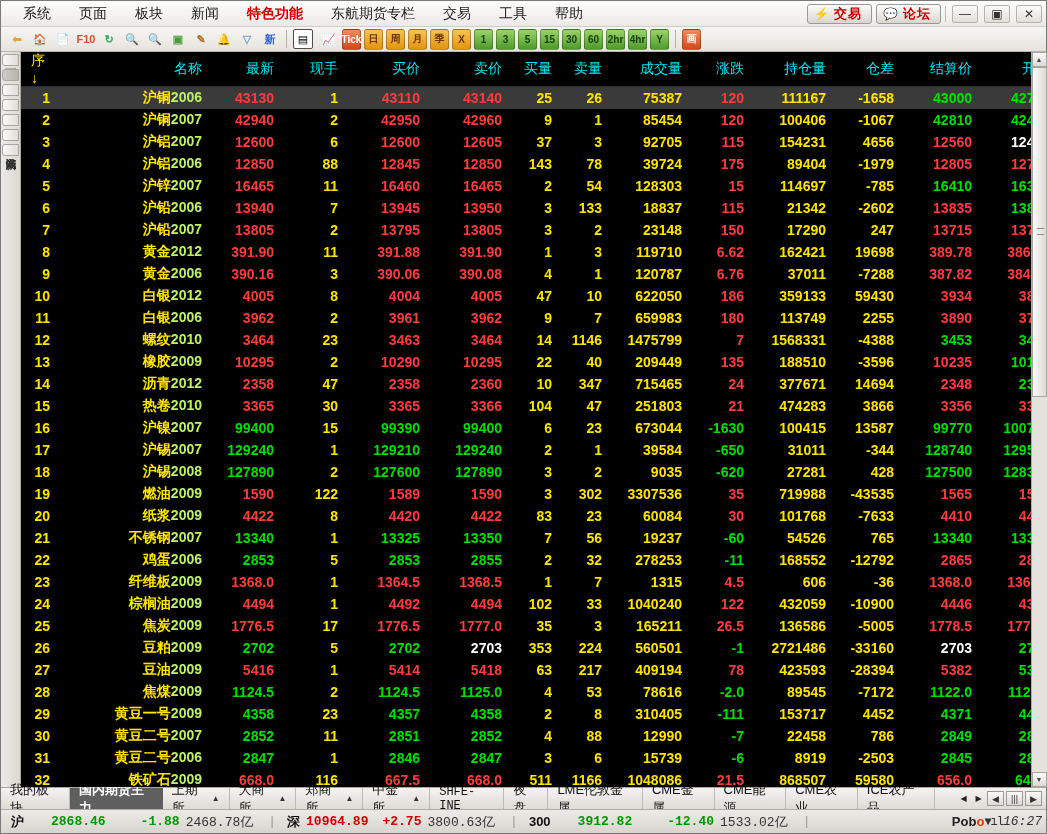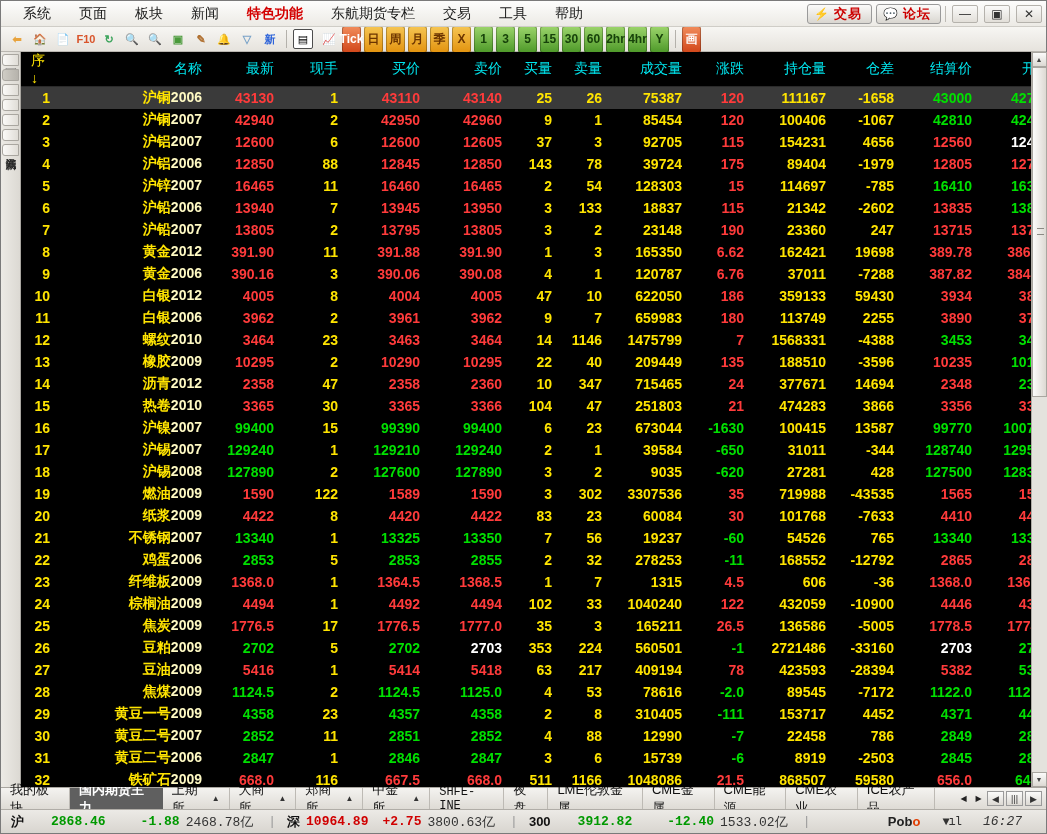--- a/index.html
+++ b/index.html
@@ -56,23 +56,23 @@
     background:linear-gradient(#f7f6f3,#e6e3dd);
     border-bottom:1px solid #b9b6b0;
   }
   .tb {
     width:20px; height:20px; display:flex; align-items:center; justify-content:center;
     font-size:11px; border-radius:2px; line-height:1;
   }
   .tb.sel { border:1px solid #4d4d4d; background:#ffffff; }
   .tb-sep { width:1px; height:18px; background:#b4b1ab; margin:0 3px; }
   .tb-sq {
-    width:19px; height:27px; border-radius:3px;
+    width:19px; height:21px; border-radius:3px;
     display:flex;align-items:center;justify-content:center;
-    font-size:12px; font-weight:bold; color:#fff;
+    font-size:10px; font-weight:bold; color:#fff;
     border:1px solid rgba(0,0,0,.25);
     font-family:"Liberation Sans",sans-serif;
   }
   .sq-org { background:linear-gradient(#f5c451,#e39410); color:#6b3400;}
   .sq-grn { background:linear-gradient(#9ad36a,#4f9a2a); color:#17420a;}
   .sq-red { background:linear-gradient(#f08a5a,#d2481b); color:#fff;}
 
   
   .bodyrow { flex:1; display:flex; min-height:0; }
 
@@ -107,21 +107,21 @@
   table.q th.c0 { text-align:left; color:#ffe400; padding-left:10px;}
   table.q td {
     height:22px; font-size:14px; text-align:right; padding:0 7px 0 2px;
     font-weight:bold; white-space:nowrap;
     font-family:"Liberation Sans",sans-serif;
   }
   tr.row { background:#000; }
   tr.row.sel td { background:#3a3a3a; }
   td.idx { color:#ffe400; text-align:right; padding-right:0; font-weight:bold;}
   td.nm  { color:#ffe400; text-align:right; padding-right:12px;}
-  td.nm .yr { color:#fef9c3; font-weight:bold;}
+  td.nm .yr { color:#bef264; font-weight:bold;}
   .up    { color:#ff3b3b; }
   .down  { color:#00e000; }
   .flat  { color:#ffffff; }
   .yel   { color:#ffe400; }
 
   
   .vscroll {
     width:15px; background:#efeeea; border-left:1px solid #b0ada7;
     display:flex; flex-direction:column; align-items:center;
   }
@@ -167,21 +167,21 @@
     background:linear-gradient(#eceae6,#d8d5cf);
     border-top:1px solid #b0ada7;
     font-family:"Liberation Mono", monospace;
     font-size:13px; padding-left:6px;
   }
   .st-lbl { color:#111; font-weight:bold; padding:0 6px 0 4px; font-family:"Liberation Sans",sans-serif;}
   .st-val { font-weight:bold; padding-right:14px;}
   .st-chg { font-weight:bold; padding-right:6px; }
   .st-amt { color:#333; padding-right:8px;}
   .st-sep { color:#9a9a9a; padding:0 7px;}
-  .st-right{ margin-left:auto; display:flex; align-items:center; gap:22px; padding-right:24px;}
+  .st-right{ margin-left:auto; display:flex; align-items:center; gap:0; padding-right:4px;}
   .brand{ font-family:"Liberation Sans",sans-serif; font-weight:bold; color:#222; font-size:13px;}
   .brand .o{color:#e03c00;}
   .sig{ letter-spacing:-1px; color:#333; font-size:12px;}
   .clock{ color:#333; font-style:italic; font-size:13px;}
   .st-up{color:#d00000;} .st-dn{color:#009900;margin-left:21px;}
 </style>
 </head>
 <body>
 
 <div id="app">
@@ -402,36 +402,36 @@
               <tr class="row">
                 <td class="idx">7</td>
                 <td class="nm"><span>沪铅</span><span class="yr">2007</span></td>
                 <td class="up">13805</td>
                 <td class="yel">2</td>
                 <td class="up">13795</td>
                 <td class="up">13805</td>
                 <td class="yel">3</td>
                 <td class="yel">2</td>
                 <td class="yel">23148</td>
-                <td class="up">190</td>
-                <td class="yel">23360</td>
+                <td class="up">150</td>
+                <td class="yel">17290</td>
                 <td class="yel">247</td>
                 <td class="up">13715</td>
                 <td class="up">13735</td>
               </tr>
               <tr class="row">
                 <td class="idx">8</td>
                 <td class="nm"><span>黄金</span><span class="yr">2012</span></td>
                 <td class="up">391.90</td>
                 <td class="yel">11</td>
                 <td class="up">391.88</td>
                 <td class="up">391.90</td>
                 <td class="yel">1</td>
                 <td class="yel">3</td>
-                <td class="yel">165350</td>
+                <td class="yel">119710</td>
                 <td class="up">6.62</td>
                 <td class="yel">162421</td>
                 <td class="yel">19698</td>
                 <td class="up">389.78</td>
                 <td class="up">386.78</td>
               </tr>
               <tr class="row">
                 <td class="idx">9</td>
                 <td class="nm"><span>黄金</span><span class="yr">2006</span></td>
                 <td class="up">390.16</td>

